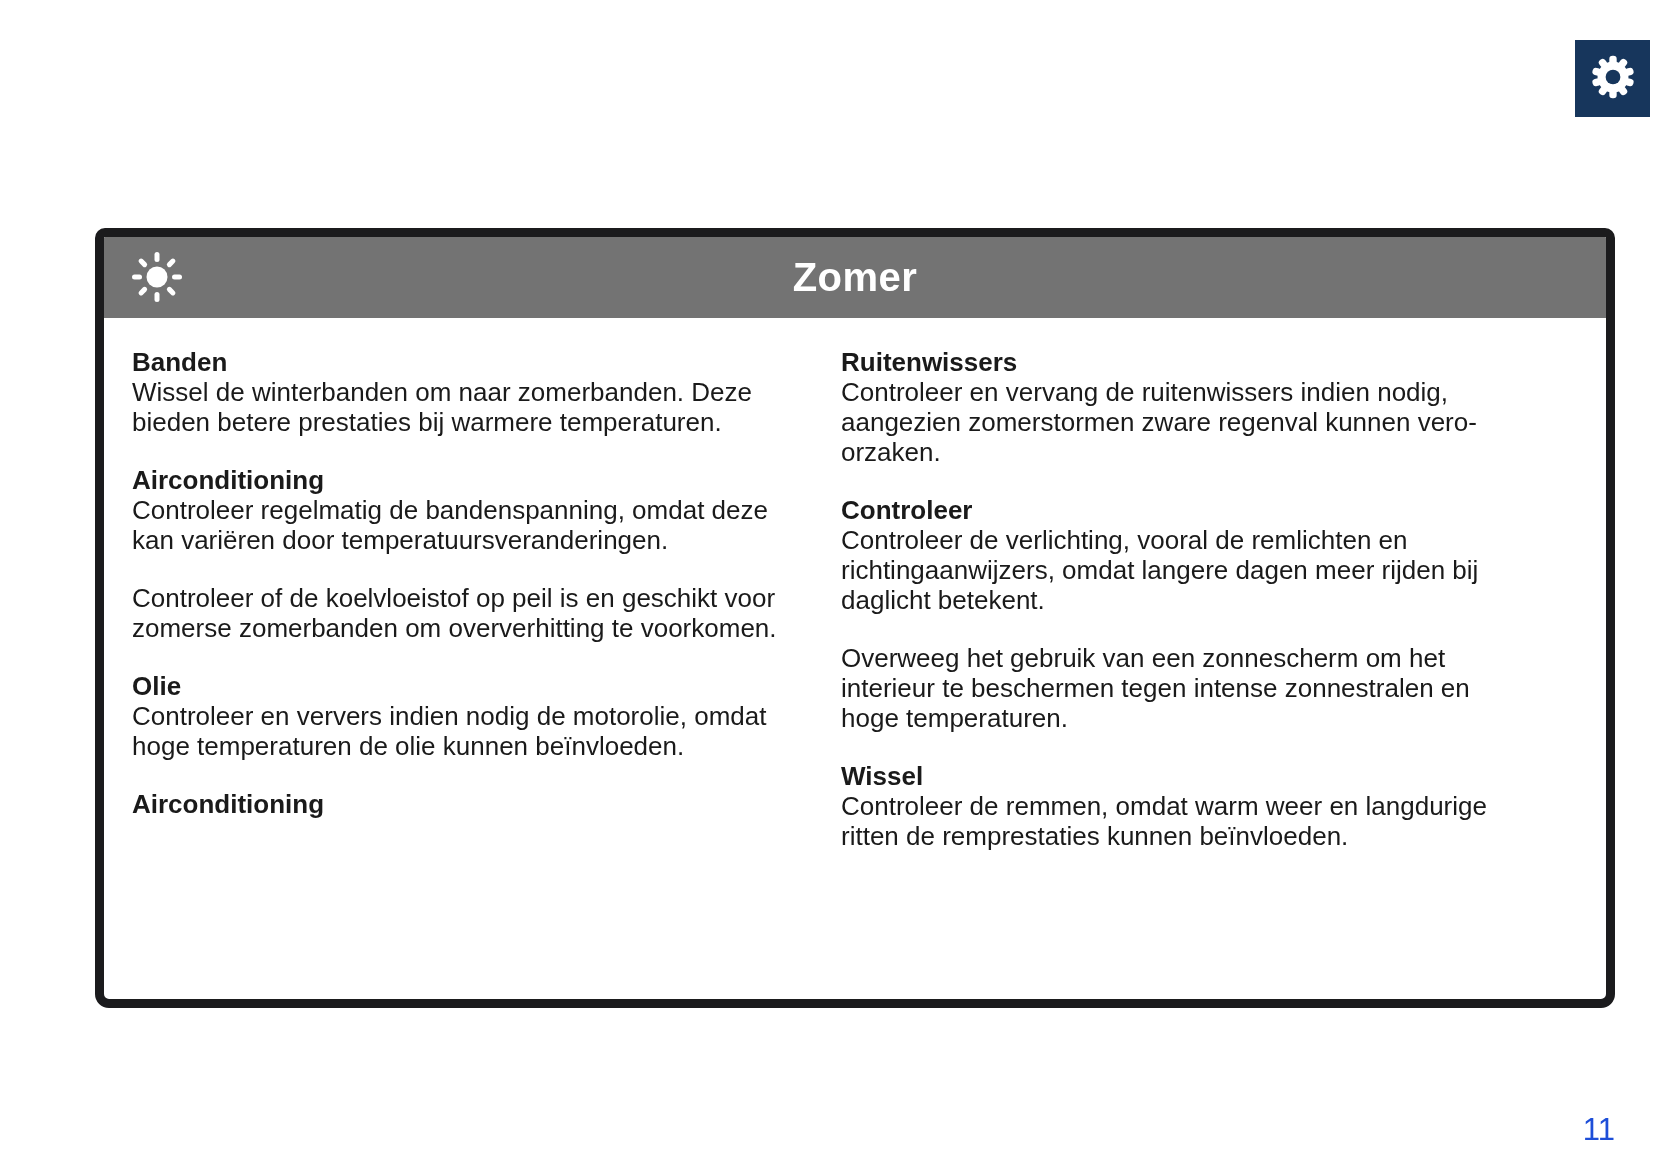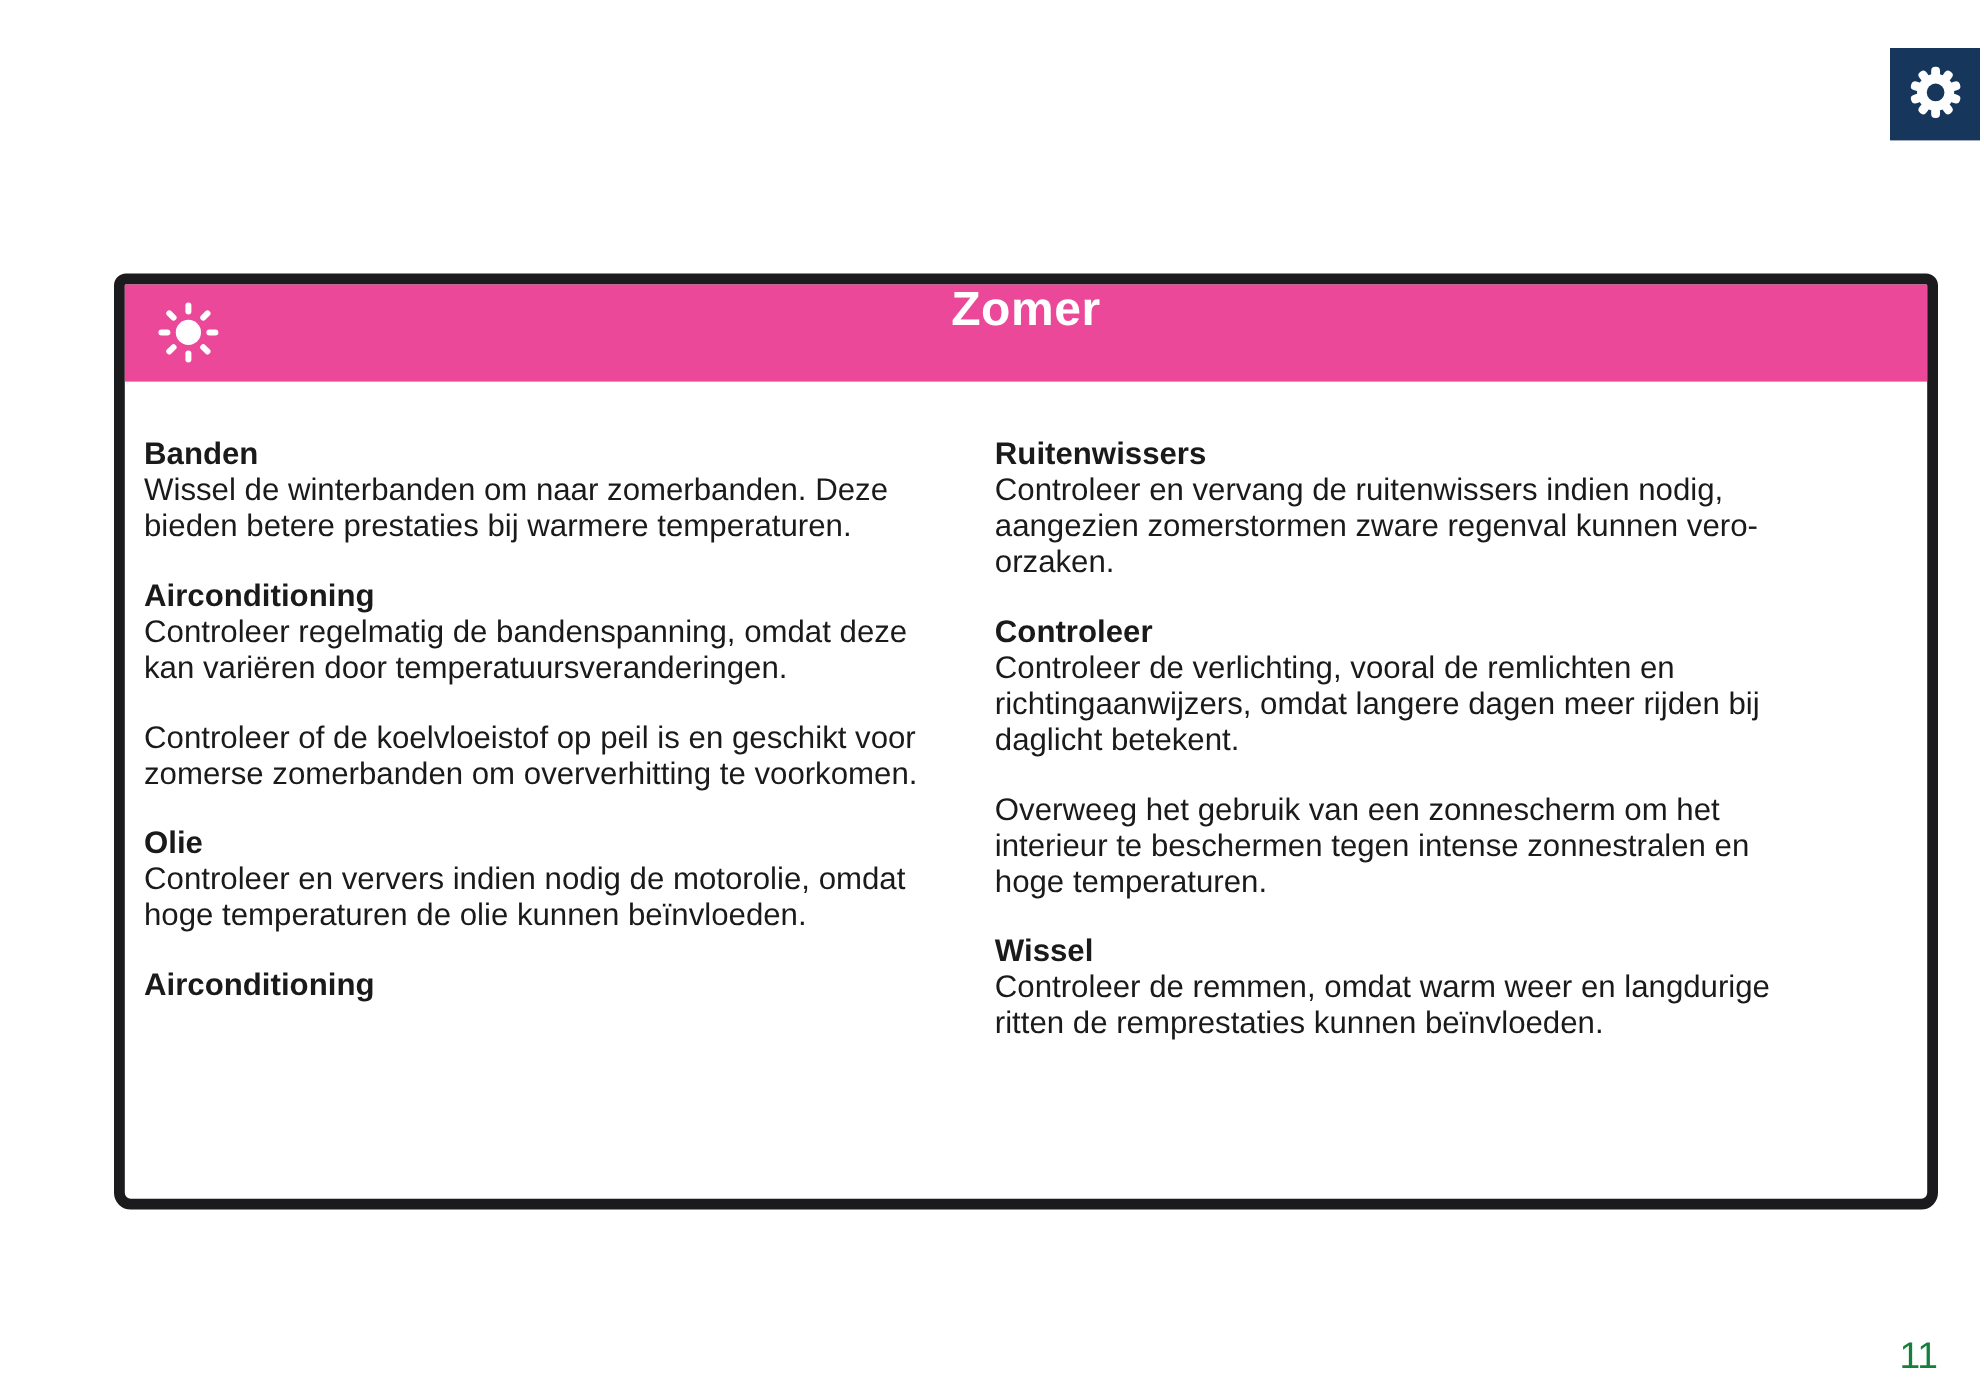--- a/index.html
+++ b/index.html
@@ -29,42 +29,42 @@
     left: 95px; top: 228px;
     width: 1520px; height: 780px;
     border: 9px solid #1b1b1d;
     border-radius: 10px 10px 14px 14px;
     background: #ffffff;
     overflow: hidden;
   }
   .card-header {
     position: relative;
     height: 82px;
-    margin: -1px -1px 16px -1px;
-    background: #ec4899;
-    display: flex; align-items: flex-start;
+    margin: -1px -1px 0 -1px;
+    background: #737373;
+    display: flex; align-items: center;
   }
   .sun-wrap {
     position: absolute;
     left: 28px; top: 50%;
     transform: translateY(-50%);
     width: 52px; height: 52px;
     display: flex; align-items: center; justify-content: center;
   }
   .card-title {
     width: 100%;
     text-align: center;
     color: #ffffff;
     font-size: 40px;
     font-weight: bold;
     letter-spacing: 0.5px;
   }
   .card-body {
     display: flex;
-    padding: 29px 20px 0 16px;
+    padding: 29px 20px 0 28px;
   }
   .col { display: flex; flex-direction: column; }
   .col-left  { width: 709px; flex: 0 0 auto; }
   .col-right { flex: 1 1 auto; justify-content: flex-end; }
   .sec { margin-bottom: 28px; }
   .sec h3 {
     font-size: 26px;
     font-weight: bold;
     line-height: 30px;
   }
@@ -72,21 +72,21 @@
     font-size: 26px;
     line-height: 30px;
     white-space: pre-line;
   }
 
   .page-number {
     position: absolute;
     right: 38px; bottom: 20px;
     font-size: 31px;
     line-height: 1;
-    color: #15803d;
+    color: #1d4ed8;
   }
 </style>
 </head>
 <body>
 
 <button class="gear-btn">
   <span>
     <svg viewBox="0 0 76 76" aria-hidden="true">
       <g fill="#ffffff">
         <circle cx="38" cy="38" r="21"></circle>

